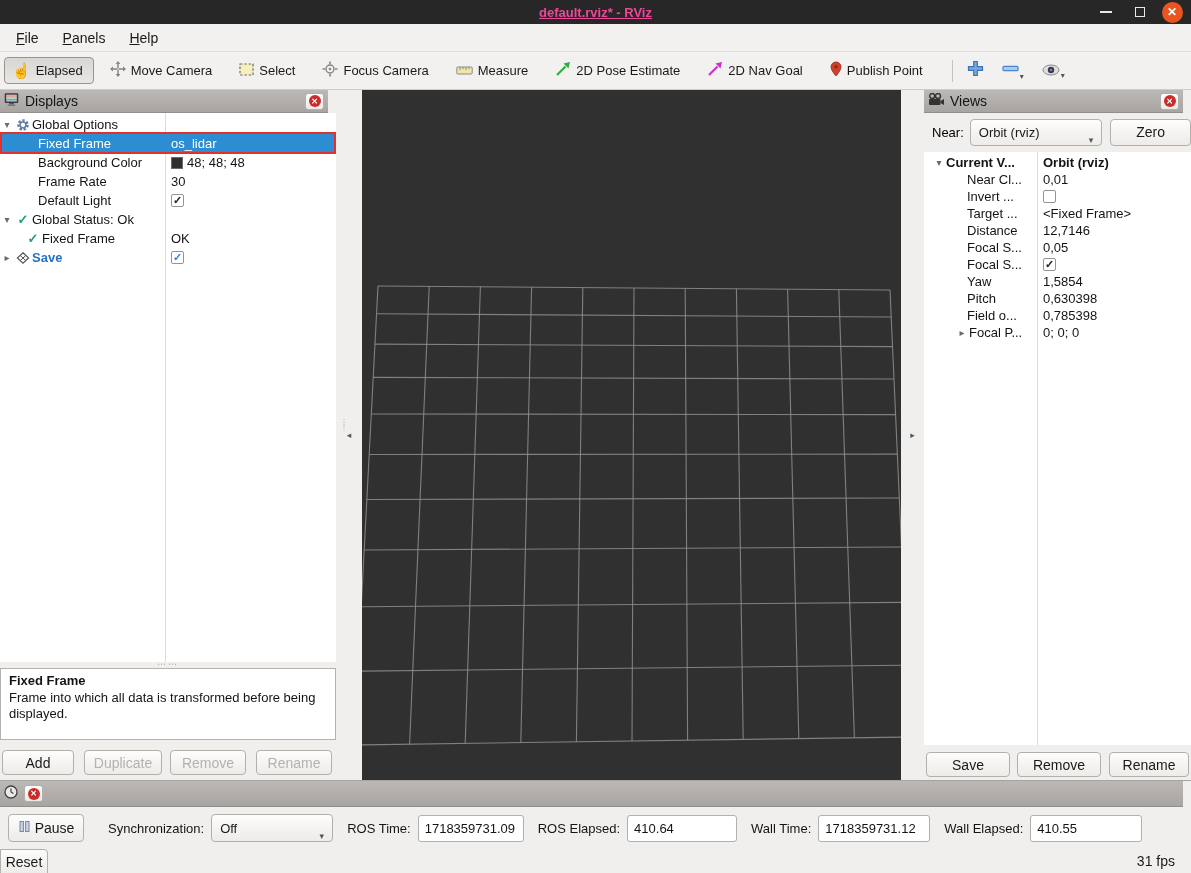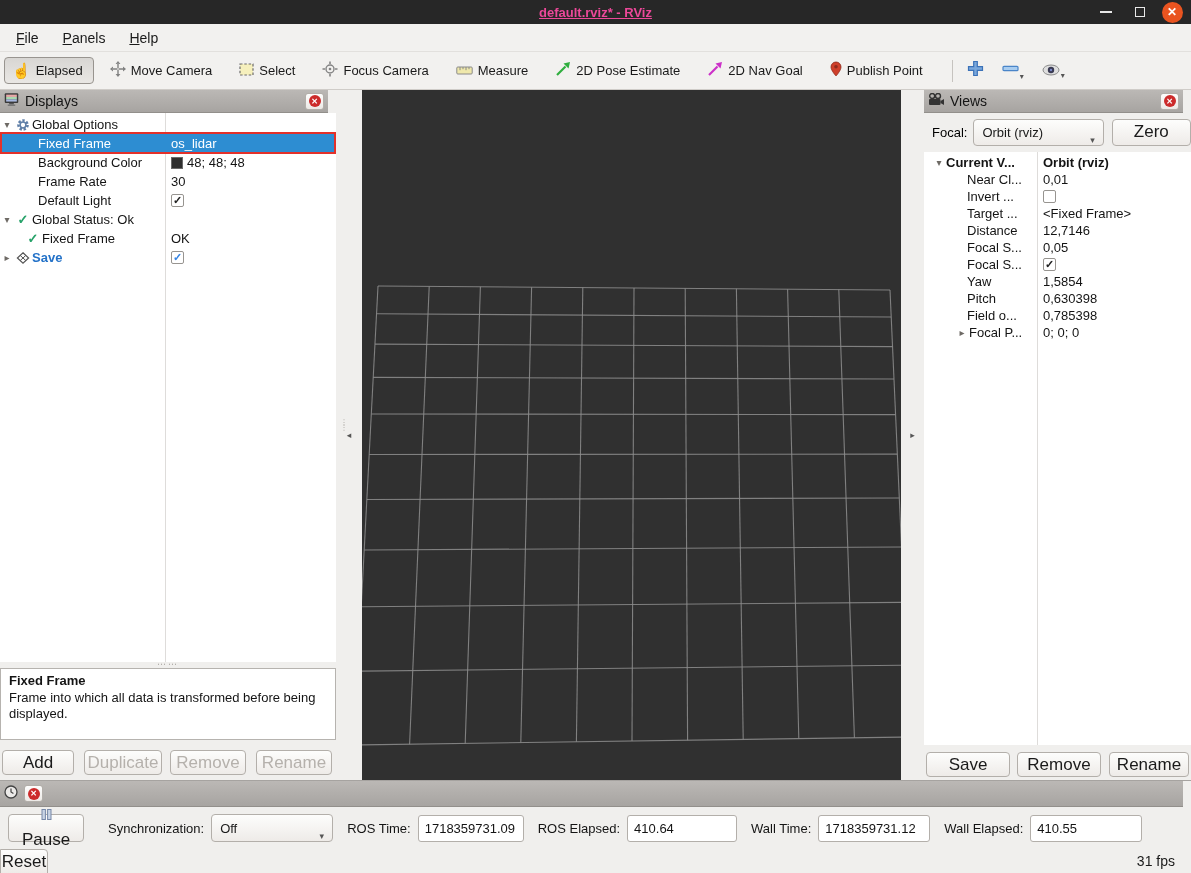--- a/index.html
+++ b/index.html
@@ -56,21 +56,21 @@
   .bluetxt { color:#2472c8; font-weight:bold; }
 
   
   #displays { left:0; width:336px; }
   #displays .tree { top:23px; height:549px; }
   #displays .cell-l { width:165px; }
   #displays .coldiv { left:165px; }
   .hsplit-dots { position:absolute; left:0; right:0; height:6px; text-align:center; color:#9a9792; font-size:9px; letter-spacing:2px; line-height:4px; }
   .descbox { position:absolute; left:0; width:336px; top:578px; height:72px; background:#fff; border:1px solid #b6b3af; padding:4px 8px; font-size:13px; color:#141414; line-height:1.28; }
   .descbox .dtitle { font-weight:bold; }
-  .btn { position:absolute; height:25px; border:1px solid #b3afaa; border-radius:4px; background:linear-gradient(#fdfdfc,#eeebe8); font-size:17px; color:#1a1a1a; display:flex; align-items:center; justify-content:center; }
+  .btn { position:absolute; height:25px; border:1px solid #b3afaa; border-radius:4px; background:linear-gradient(#fdfdfc,#eeebe8); font-size:14px; color:#1a1a1a; display:flex; align-items:center; justify-content:center; }
   .btn.disabled { color:#b5b1ac; }
 
   
   #viewport { position:absolute; left:362px; top:0; width:539px; height:690px; background:#303030; overflow:hidden; }
   .vsplit { position:absolute; top:0; height:690px; width:26px; display:flex; align-items:center; justify-content:center; color:#555; font-size:9px; }
   .vsplit .dots { position:absolute; top:330px; left:4px; color:#b0ada9; font-size:8px; line-height:5px; }
 
   
   #views { left:924px; width:267px; }
   .typerow { position:absolute; top:27px; left:0; right:0; height:30px; display:flex; align-items:center; font-size:13px; }
@@ -361,21 +361,21 @@
               <circle cx="10" cy="3" r="2.5" fill="none" stroke="#333" stroke-width="1.4"></circle>
               <rect x="1" y="6" width="11.5" height="6" rx="1" fill="#333"></rect>
               <path d="M12.5 8 L16 6 V12 L12.5 10 Z" fill="#333"></path>
             </svg></span>
         <span class="ph-title">Views</span>
         <span class="pclose">
             <i>✕</i>
           </span>
       </div>
       <div class="typerow">
-        <span class="tlabel">Focal:</span>
+        <span class="tlabel">Near:</span>
         <div class="combo" style="margin-left:6px; width:137px;">
           <span>Orbit (rviz)</span>
           <span class="caret">▾</span>
         </div>
         <div class="btn" style="position:static; margin-left:8px; width:84px; height:27px;">Zero</div>
       </div>
       <div class="tree">
         <div class="coldiv"></div>
         <div class="vrow" style="margin-top:2px">
           <div class="cell-l">
@@ -493,21 +493,21 @@
     <div class="panel-header">
       <span><svg width="14" height="14">
             <circle cx="7" cy="7" r="6" fill="#eceae8" stroke="#444" stroke-width="1.3"></circle>
             <path d="M7 3.5 V7 L9.4 8.6" stroke="#444" stroke-width="1.2" fill="none"></path>
           </svg></span>
       <span class="pclose">
           <i>✕</i>
         </span>
     </div>
     <div class="timerow">
-      <div class="btn" style="position:static; margin-left:8px; width:76px; height:28px; gap:4px;flex-direction:column;">
+      <div class="btn" style="position:static; margin-left:8px; width:76px; height:28px; gap:4px;">
         <span><svg width="13" height="13">
               <rect x="2" y="1.5" width="3.4" height="10" fill="#c9d4e4" stroke="#7688a8"></rect>
               <rect x="7.6" y="1.5" width="3.4" height="10" fill="#c9d4e4" stroke="#7688a8"></rect>
             </svg></span>
         <span>Pause</span>
       </div>
       <span class="flabel" style="margin-left:24px">Synchronization:</span>
       <div class="combo" style="width:122px; height:28px;text-align:center;">
         <span>Off</span>
         <span class="caret">▾</span>

